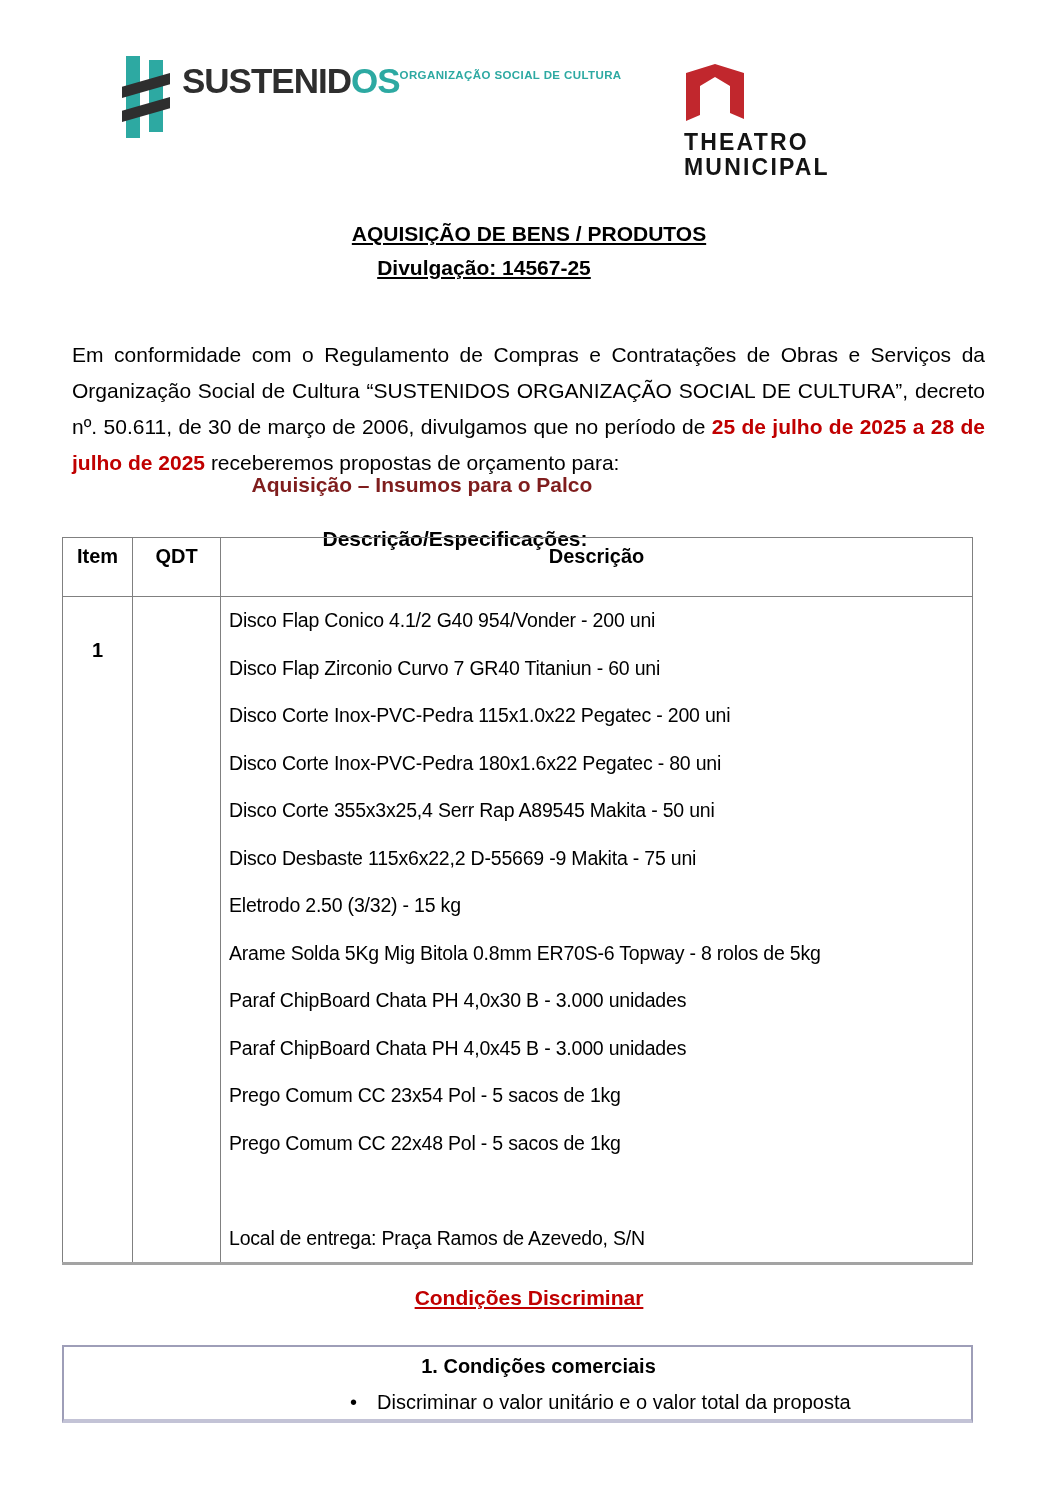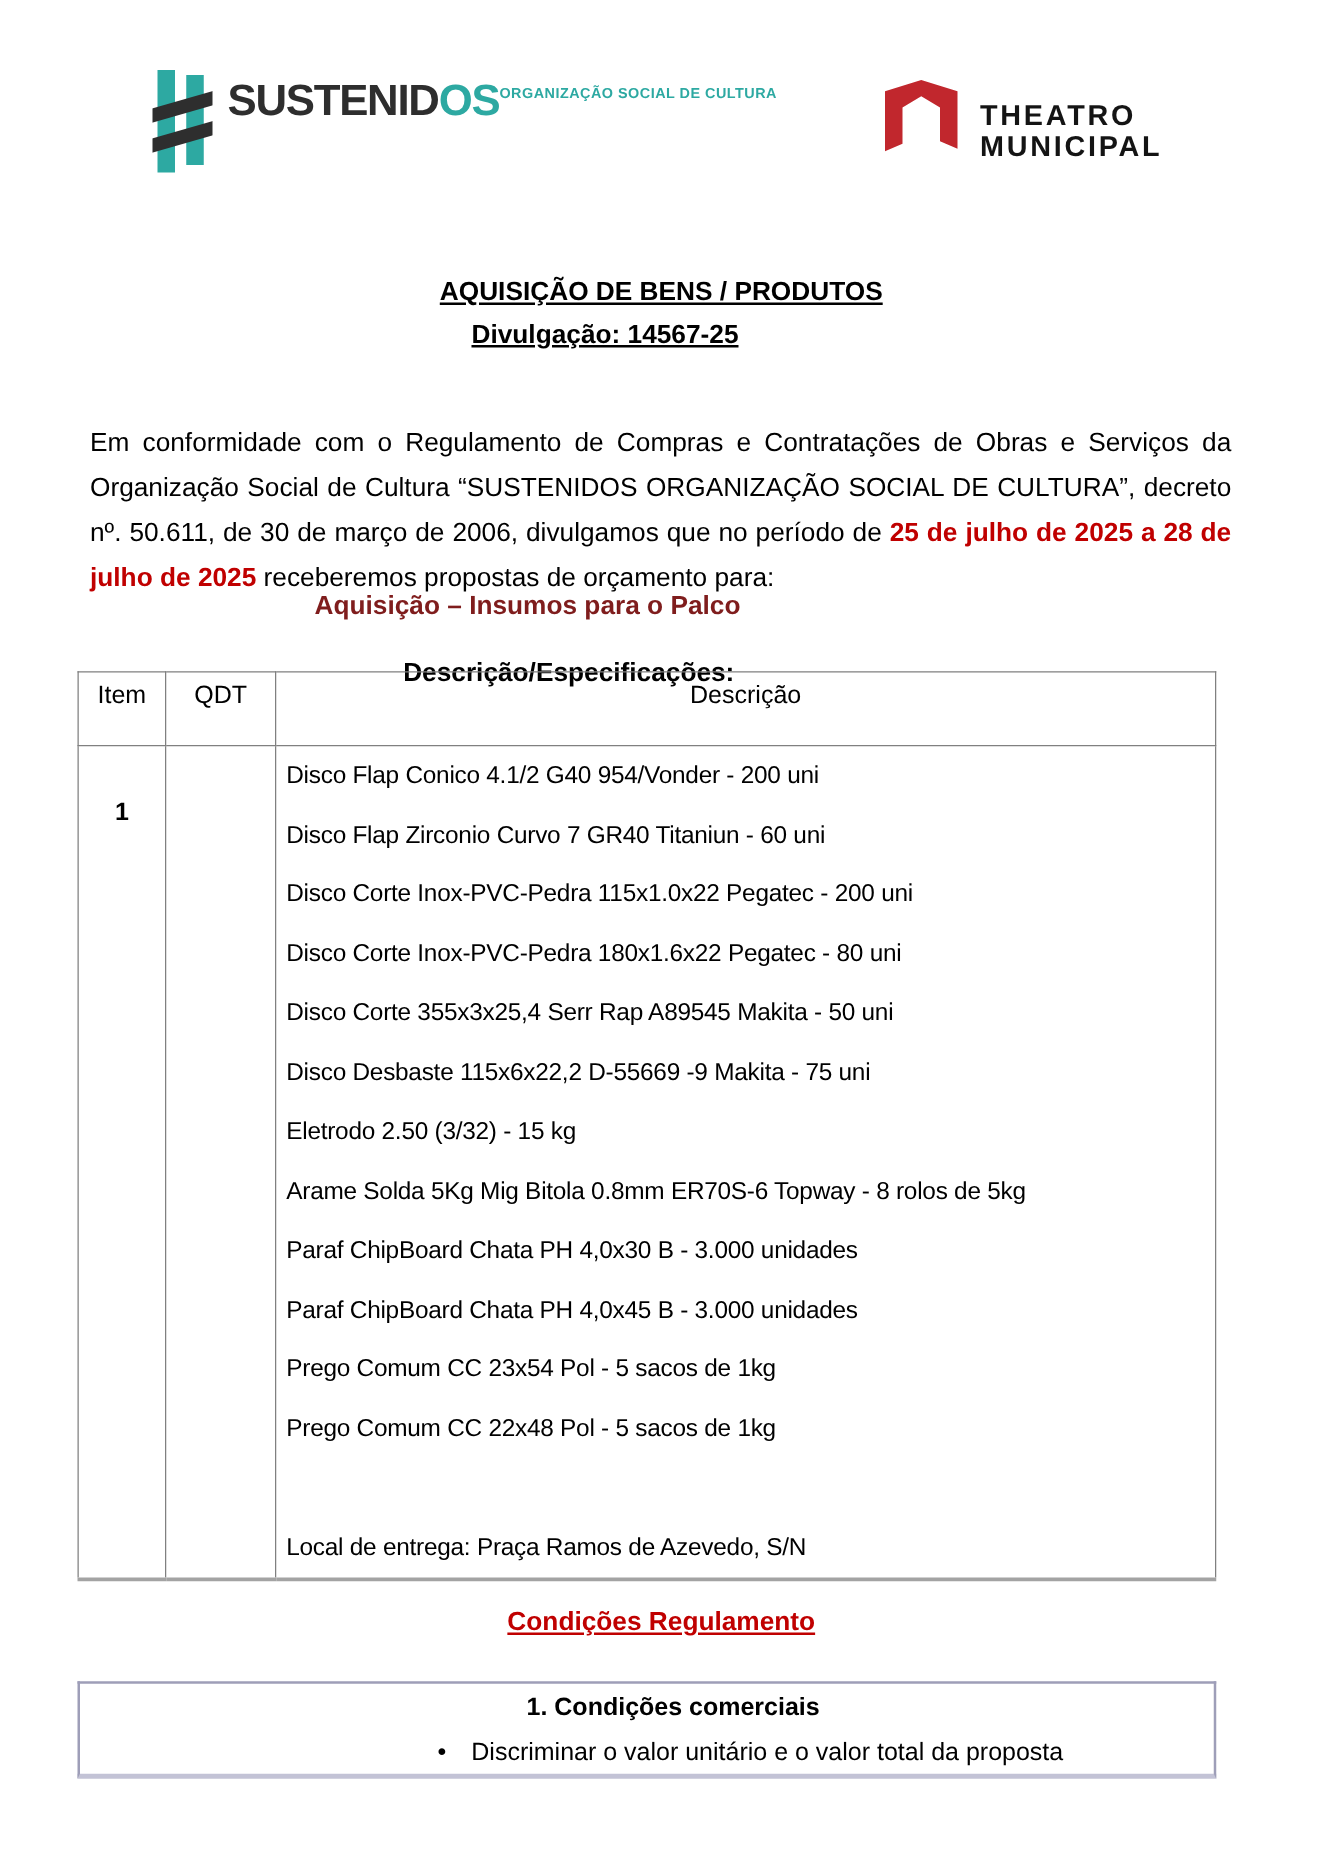--- a/index.html
+++ b/index.html
@@ -10,21 +10,21 @@
   }
 
   
   .logo-sustenidos { position:absolute; left:122px; top:52px; display:flex; align-items:flex-start; }
   .hash-icon { display:block; margin-right:12px; }
   .sust-textcol { display:flex; flex-direction:row; margin-top:12px; }
   .sust-name { font-size:35px; font-weight:bold; letter-spacing:-1px; color:#2e2e2e; line-height:34px; }
   .sust-name .teal { color:#2da9a2; }
   .sust-sub { font-size:11.5px; font-weight:bold; color:#2da9a2; letter-spacing:0.4px; margin-top:5px; }
 
-  .logo-theatro { position:absolute; left:706px; top:60px; display:flex; align-items:flex-end; }
+  .logo-theatro { position:absolute; left:684px; top:60px; display:flex; align-items:flex-start;flex-direction:column; }
   .arch-icon { display:block; margin-right:16px; }
   .theatro-text { font-size:23px; font-weight:bold; letter-spacing:2.2px; line-height:25px; color:#141414; }
 
   
   .doc-title   { position:absolute; left:0; top:222px; width:1058px; text-align:center;
                  font-size:21px; font-weight:bold; text-decoration:underline; }
   .doc-subtitle{ position:absolute; left:0; top:256px; width:968px; text-align:center;
                  font-size:21px; font-weight:bold; text-decoration:underline; }
 
   
@@ -37,21 +37,21 @@
                        font-size:21px; font-weight:bold; color:#7f1d1d; }
   .section-subheading{ position:absolute; left:0; top:527px; width:910px; text-align:center;
                        font-size:21px; font-weight:bold; }
 
   
   .spec-table { position:absolute; left:62px; top:537px; width:911px;
                 border-collapse:collapse; table-layout:fixed; }
   .spec-table th, .spec-table td { border:1px solid #808080; }
   .spec-table { border-bottom:3px solid #000; }
   .spec-table tbody td { border-bottom:3px solid #a3a3a3; }
-  .spec-table th { height:50px; font-size:20px; font-weight:normal; vertical-align:top; padding-top:7px;margin-top:16px; }
+  .spec-table th { height:50px; font-size:20px; font-weight:bold; vertical-align:top; padding-top:7px;margin-top:16px; }
   .col-item { width:70px; } .col-qdt { width:88px; }
   .item-cell { vertical-align:top; text-align:center; font-size:20px; font-weight:bold; padding-top:42px; }
   .qdt-cell  { vertical-align:top; }
   .desc-cell { vertical-align:top; padding:0 0 0 8px; }
   .desc-line { height:47.5px; display:flex; align-items:center;
                font-size:19.5px; letter-spacing:-0.2px; white-space:nowrap; }
 
   
   .commercial-heading { position:absolute; left:0; top:1286px; width:1058px; text-align:center;
                         font-size:21px; font-weight:bold; color:#c00000; text-decoration:underline; }
@@ -128,21 +128,21 @@
           <div class="desc-line">Paraf ChipBoard Chata PH 4,0x45 B - 3.000 unidades</div>
           <div class="desc-line">Prego Comum CC 23x54 Pol - 5 sacos de 1kg</div>
           <div class="desc-line">Prego Comum CC 22x48 Pol - 5 sacos de 1kg</div>
           <div class="desc-line"></div>
           <div class="desc-line">Local de entrega: Praça Ramos de Azevedo, S/N</div>
         </td>
       </tr>
     </tbody>
   </table>
 
-  <div class="commercial-heading">Condições Regulamento</div>
+  <div class="commercial-heading">Condições Discriminar</div>
 
   <div class="conditions-box">
     <div class="box-title">1. Condições comerciais</div>
     <div class="box-bullet">
       <span class="bullet-dot">•</span>
       <span>Discriminar o valor unitário e o valor total da proposta</span>
     </div>
   </div>
 
 </div>

